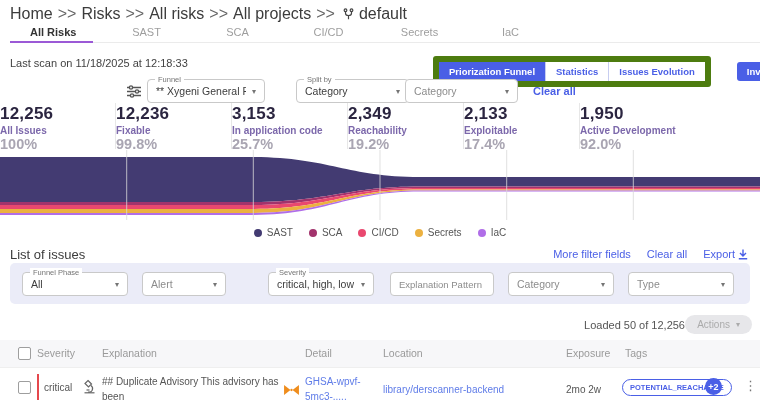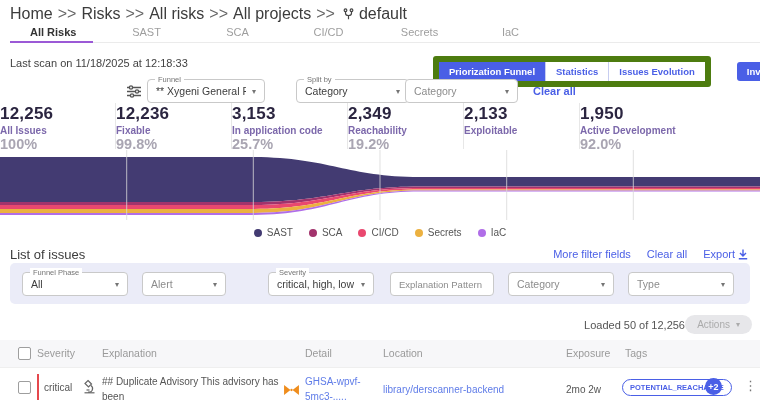--- a/index.html
+++ b/index.html
@@ -166,20 +166,21 @@
       <div class="pct">25.7%</div>
     </div>
     <div class="stat">
       <div class="num">2,349</div>
       <div class="lbl">Reachability</div>
       <div class="pct">19.2%</div>
     </div>
     <div class="stat">
       <div class="num">2,133</div>
       <div class="lbl">Exploitable</div>
+      <div class="pct">17.4%</div>
     </div>
     <div class="stat">
       <div class="num">1,950</div>
       <div class="lbl">Active Development</div>
       <div class="pct">92.0%</div>
     </div>
   </div>
 
   <div class="chart">
     <svg width="760" height="70" viewBox="0 0 760 70">

